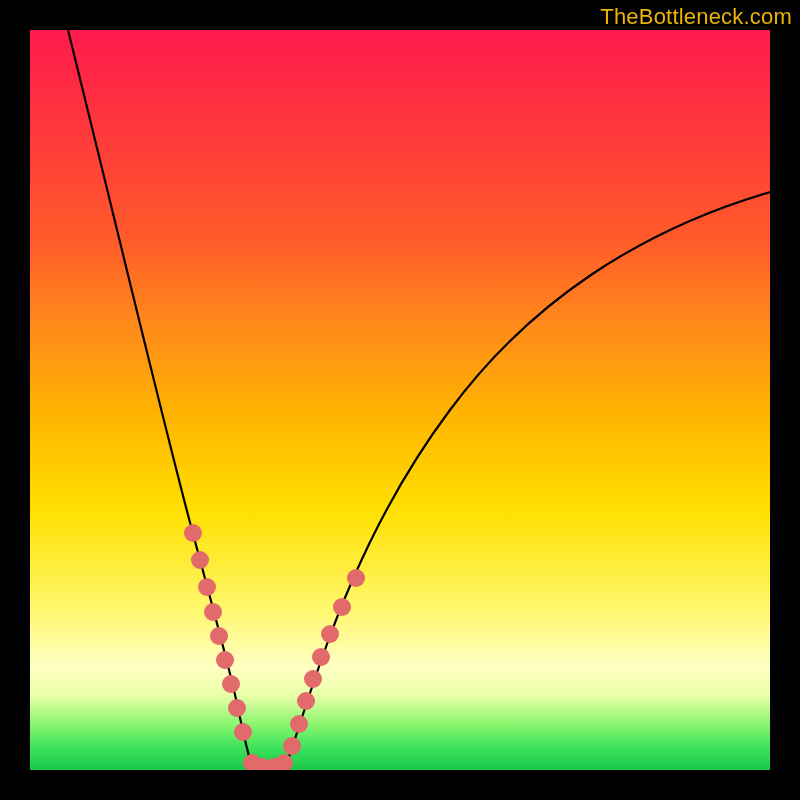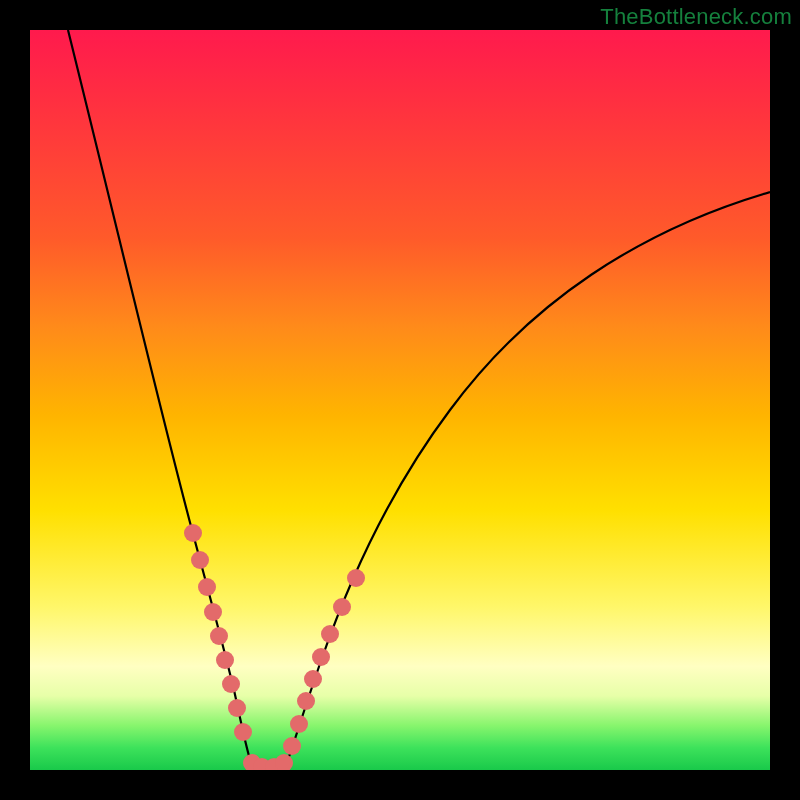--- a/index.html
+++ b/index.html
@@ -36,21 +36,21 @@
       #e7ffa8 90%,
       #87f56d 94%,
       #3de25b 97%,
       #19c94a 100%
     );
   }
   .watermark {
     position: absolute;
     top: 4px;
     right: 8px;
-    color: #15803d;
+    color: #eab308;
     font-size: 22px;
     font-weight: 500;
     letter-spacing: 0.2px;
     user-select: none;
   }
   svg.overlay {
     position: absolute;
     left: 0;
     top: 0;
     width: 740px;

